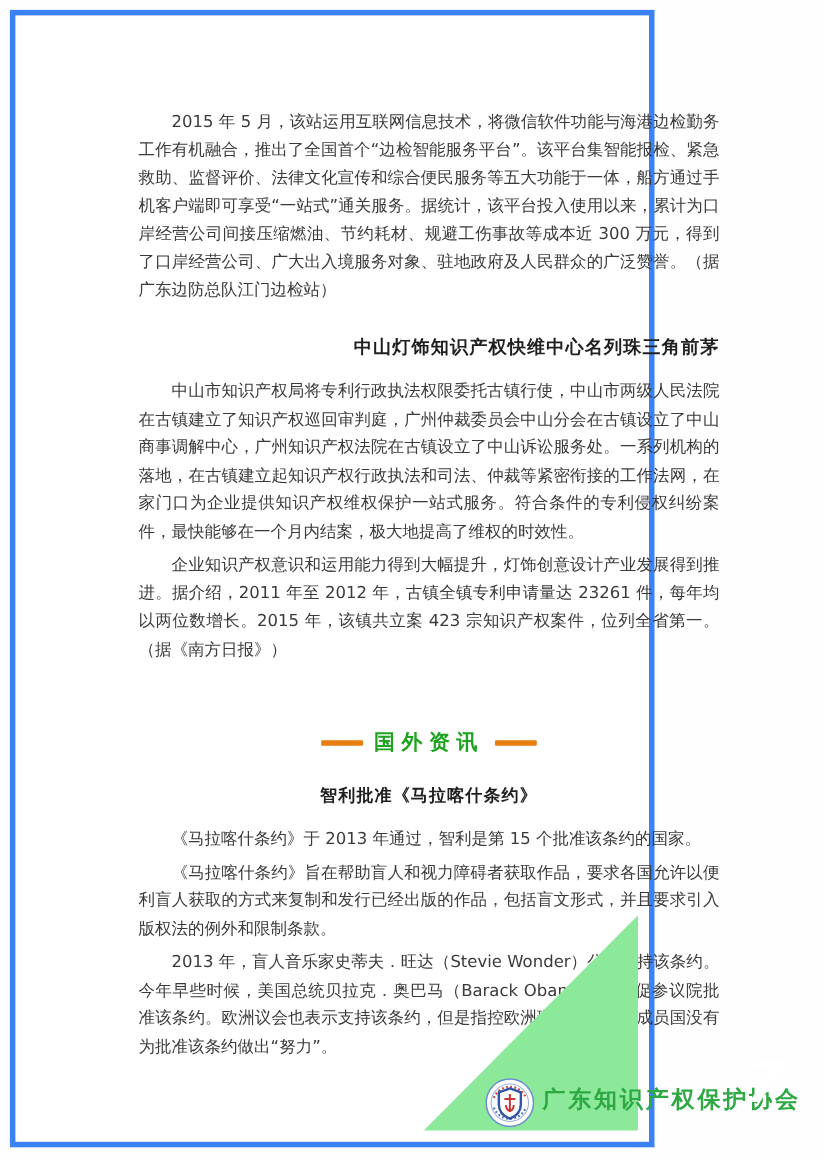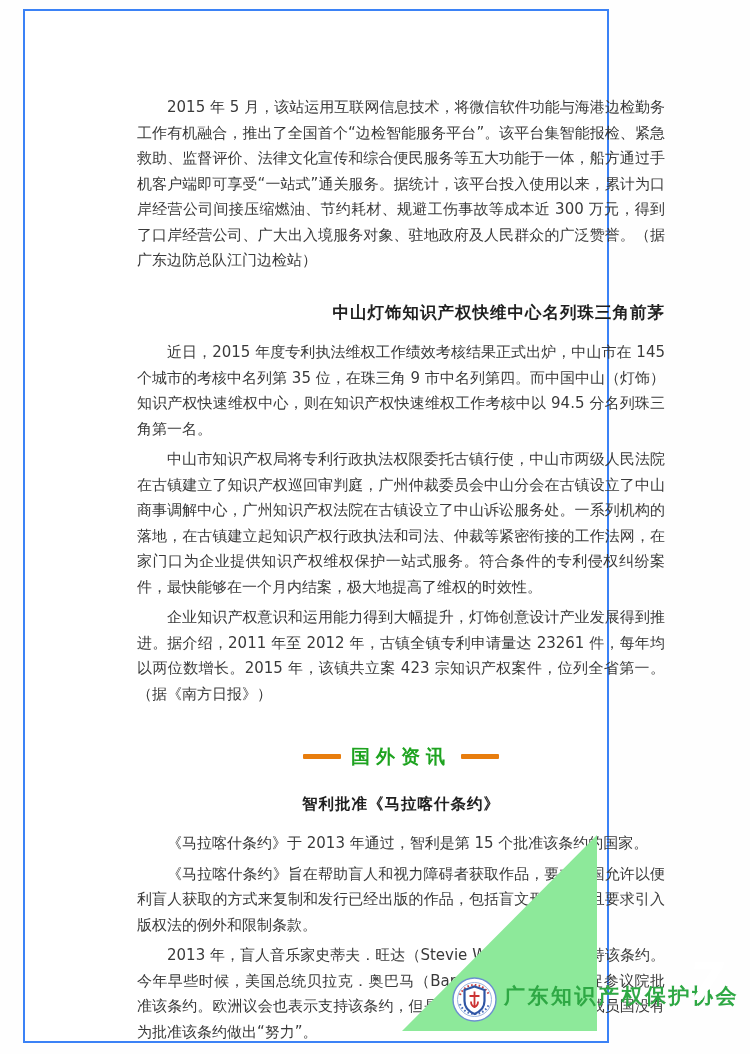--- a/index.html
+++ b/index.html
@@ -2,39 +2,39 @@
 <html style="--section-green: #1ea320; --dash-orange: #e87d0d; --footer-green: #2ea844; --triangle-green: #8de99a; --body-text: #3a3a3a;"><head>
 <meta charset="utf-8">
 <style>
   html, body { margin: 0; padding: 0; background: #fefefe; }
   body {
     width: 750px; height: 1054px; position: relative;
     font-family: "DejaVu Sans", "Liberation Sans", sans-serif;
     overflow: hidden;
   }
   .frame {
-    position: absolute; left: 23px; top: 9px; width: 586px; height: 1034px;
-    background: #ffffff; border: 2px solid #3b82f6; box-sizing: border-box;
+    position: absolute; left: 9px; top: 9px; width: 586px; height: 1034px;
+    background: #ffffff; border: 5px solid #3b82f6; box-sizing: border-box;
   }
   .content {
     position: absolute; left: 112px; top: 84px; width: 528px;
     font-size: 15px; line-height: 25.5px; color: #3a3a3a;
     text-align: justify;
   }
   .content p { margin: 0 0 5px 0; text-indent: 2em; }
   .content h2 {
     font-size: 16.5px; color: #1f1f1f; text-align: right; text-indent: 0;
     font-weight: bold; letter-spacing: 1px; margin: 26px 0 15px 0;
   }
   .content h3 {
     font-size: 15.5px; color: #1f1f1f; text-align: center;
     font-weight: bold; letter-spacing: 1px; margin: 12px 0 14px 0;
   }
   .section-header {
-    margin: 37px 0 22px 0; text-align: center; white-space: nowrap;
+    margin: 60px 0 22px 0; text-align: center; white-space: nowrap;
   }
   .section-title {
     color: var(--section-green, #1ea320); font-weight: bold;
     font-size: 19px; letter-spacing: 6px; vertical-align: middle;
   }
   .hbar {
     display: inline-block; width: 38px; height: 5px; border-radius: 1px;
     background: var(--dash-orange, #e87d0d); vertical-align: middle; margin: 0 10px;
   }
   .triangle {
@@ -68,21 +68,20 @@
 <body>
 
 <div class="frame">
 
   <div class="content">
 
     <p>2015 年 5 月，该站运用互联网信息技术，将微信软件功能与海港边检勤务工作有机融合，推出了全国首个“边检智能服务平台”。该平台集智能报检、紧急救助、监督评价、法律文化宣传和综合便民服务等五大功能于一体，船方通过手机客户端即可享受“一站式”通关服务。据统计，该平台投入使用以来，累计为口岸经营公司间接压缩燃油、节约耗材、规避工伤事故等成本近 300 万元，得到了口岸经营公司、广大出入境服务对象、驻地政府及人民群众的广泛赞誉。（据广东边防总队江门边检站）</p>
 
     <h2>中山灯饰知识产权快维中心名列珠三角前茅</h2>
 
-    <p>近日，2015 年度专利执法维权工作绩效考核结果正式出炉，中山市在 145 个城市的考核中名列第 35 位，在珠三角 9 市中名列第四。而中国中山（灯饰）知识产权快速维权中心，则在知识产权快速维权工作考核中以 94.5 分名列珠三角第一名。</p>
     <p>中山市知识产权局将专利行政执法权限委托古镇行使，中山市两级人民法院在古镇建立了知识产权巡回审判庭，广州仲裁委员会中山分会在古镇设立了中山商事调解中心，广州知识产权法院在古镇设立了中山诉讼服务处。一系列机构的落地，在古镇建立起知识产权行政执法和司法、仲裁等紧密衔接的工作法网，在家门口为企业提供知识产权维权保护一站式服务。符合条件的专利侵权纠纷案件，最快能够在一个月内结案，极大地提高了维权的时效性。</p>
     <p>企业知识产权意识和运用能力得到大幅提升，灯饰创意设计产业发展得到推进。据介绍，2011 年至 2012 年，古镇全镇专利申请量达 23261 件，每年均以两位数增长。2015 年，该镇共立案 423 宗知识产权案件，位列全省第一。（据《南方日报》）</p>
 
     <div class="section-header">
       <span class="hbar"></span><span class="section-title">国外资讯</span><span class="hbar"></span>
     </div>
 
     <h3>智利批准《马拉喀什条约》</h3>
 
     <p>《马拉喀什条约》于 2013 年通过，智利是第 15 个批准该条约的国家。</p>

